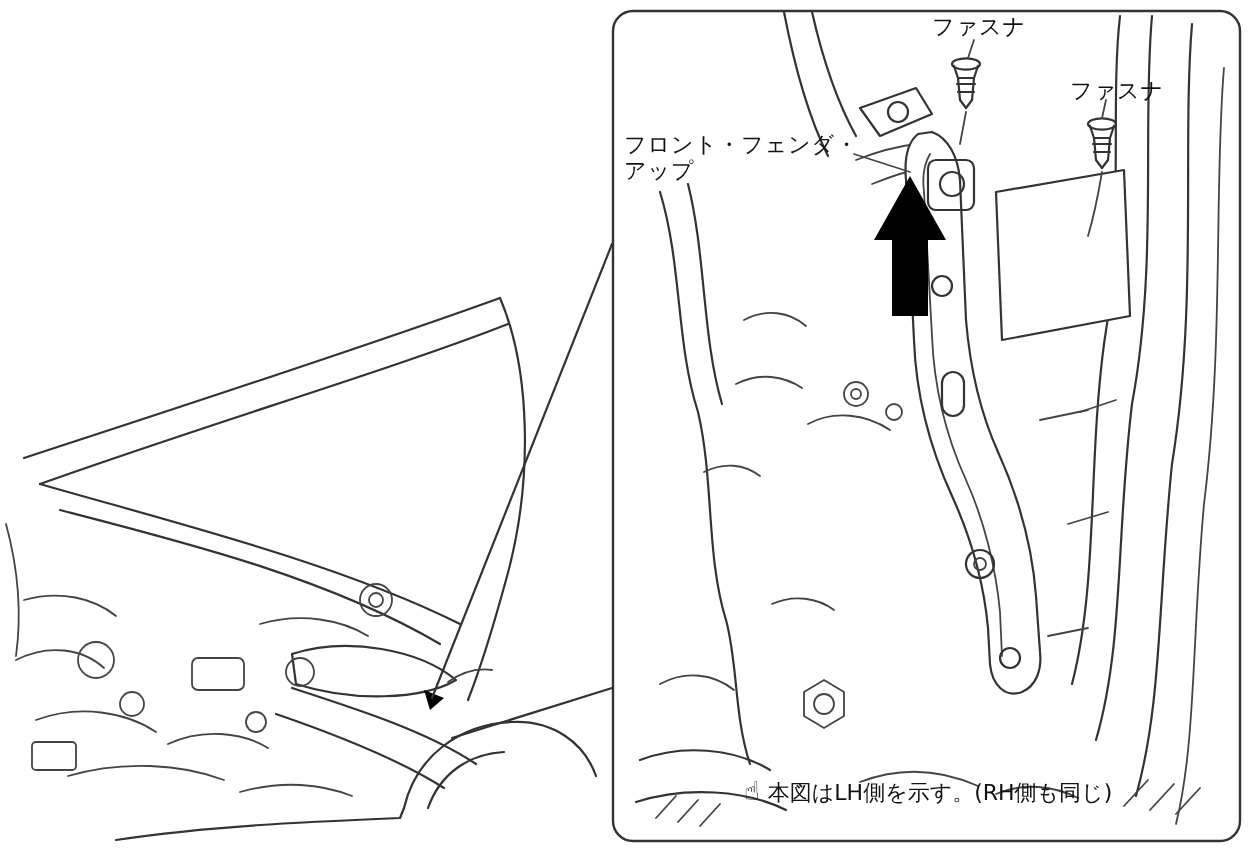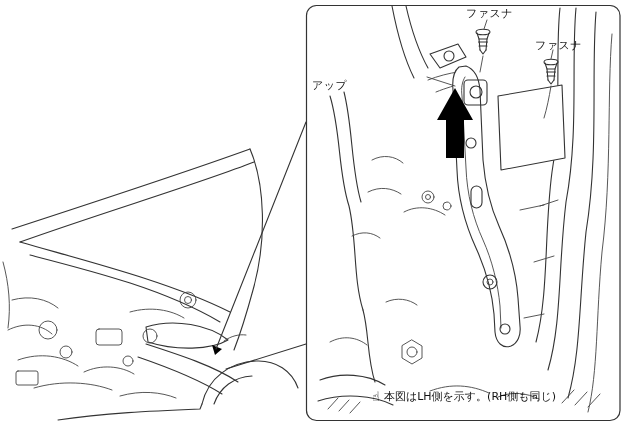--- a/index.html
+++ b/index.html
@@ -152,21 +152,21 @@
         <path class="thin" d="M551,86 C549,98 547,108 544,118"></path>
       </g>
     </g>
   </svg>
 
   <div class="label" style="left:466px;top:6px;">ファスナ</div>
 
   <div class="label" style="left:535px;top:38px;">ファスナ</div>
 
   <div class="label part-label" style="left:312px;top:66px;">
-    <br>
+    <span>フロント・フェンダ・</span><br>
     <span>アップ</span>
   </div>
 
   <div class="note" style="left:372px;top:389px;">
     <span class="note-icon">☝</span>
     <span>本図はLH側を示す。(RH側も同じ)</span>
   </div>
 
 </div>
 

